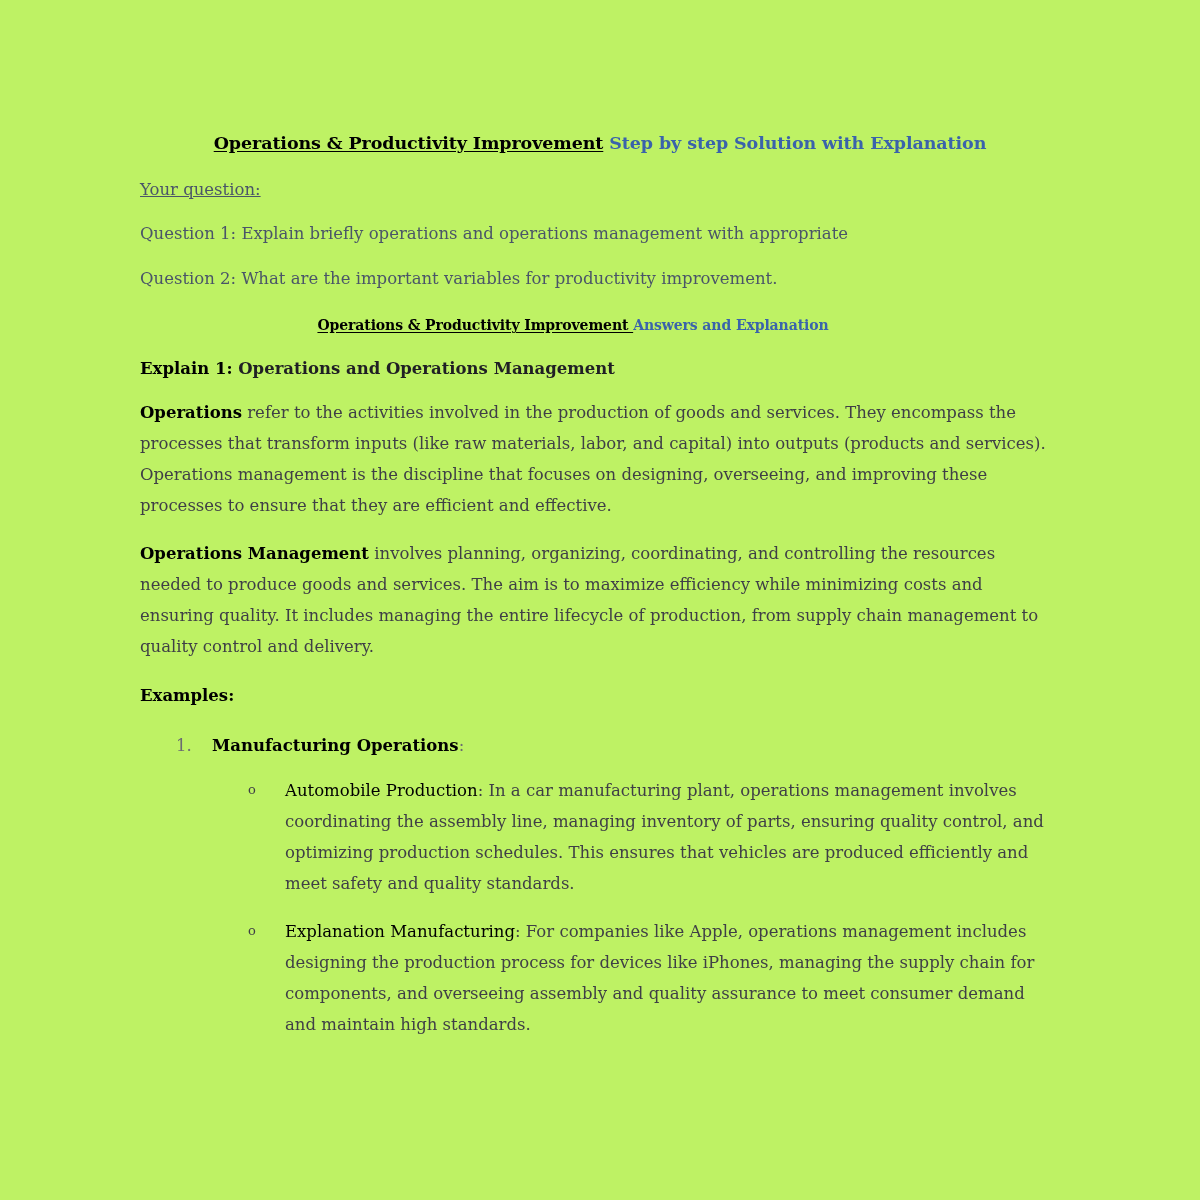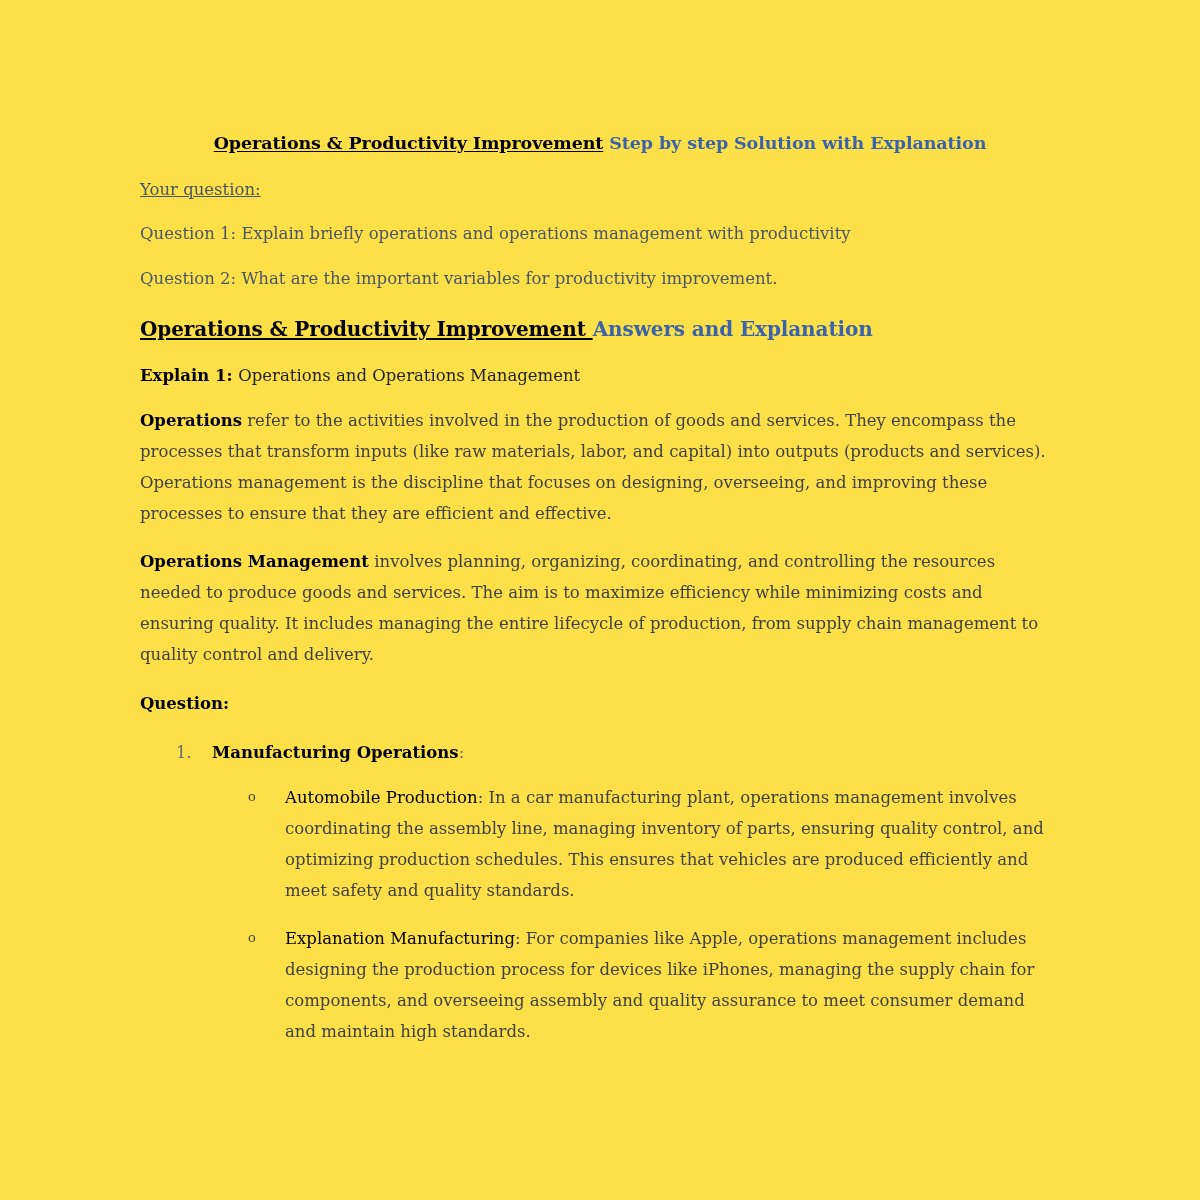--- a/index.html
+++ b/index.html
@@ -10,21 +10,21 @@
   body {
     width: 1200px;
     height: 1200px;
     font-family: "DejaVu Serif", "Liberation Serif", serif;
     overflow: hidden;
   }
   .page {
     position: relative;
     width: 1200px;
     height: 1200px;
-    background: #fde047;
+    background: #bef264;
     box-sizing: border-box;
     padding: 0 140px 0 140px;
   }
 
   
   .black      { color: #000000; }
   .blue       { color: #3a63ab; }
 
   .u { text-decoration: underline; text-underline-offset: 2px; }
 
@@ -35,22 +35,22 @@
     font-size: 17.5px;
     line-height: 1.25;
     letter-spacing: -0.1px;
     white-space: nowrap;
   }
   .doc-title .seg-black { font-weight: 700; }
   .doc-title .seg-blue  { font-weight: 700; }
 
   .answers-title {
     margin-top: 30px;
-    text-align: left;
-    font-size: 20px;
+    text-align: center;
+    font-size: 14px;
     line-height: 1.25;
     letter-spacing: -0.1px;
     white-space: nowrap;
     padding-right: 54px;
   }
   .answers-title .seg-black { font-weight: 700; }
   .answers-title .seg-blue  { font-weight: 700; }
 
   
   .q-intro {
@@ -68,21 +68,21 @@
   }
 
   
   .q-heading {
     margin-top: 23px;
     font-size: 16.5px;
     line-height: 1.35;
     font-weight: 700;
     color: #000000;
   }
-  .q-heading .tail { font-weight: 400; color: #1f1f24; }
+  .q-heading .tail { font-weight: 700; color: #1f1f24; }
 
   p.para {
     margin: 17px 0 0 0;
     font-size: 16.5px;
     line-height: 1.88;
     color: #3f3f46;
     text-align: left;
   }
   p.para .lead { font-weight: 700; color: #000000; text-align: center; }
 
@@ -152,42 +152,42 @@
 <body>
 
 <div class="page">
 
   <div class="doc-title">
     <span class="seg-black black u">Operations &amp; Productivity Improvement</span><span class="seg-blue blue"> Step by step Solution with Explanation</span>
   </div>
 
   <div class="q-intro">Your question:</div>
 
-  <div class="q-line">Question 1: Explain briefly operations and operations management with productivity</div>
+  <div class="q-line">Question 1: Explain briefly operations and operations management with appropriate</div>
 
 
   <div class="q-line">Question 2: What are the important variables for productivity improvement.</div>
 
   <div class="answers-title">
     <span class="seg-black black u"> Operations &amp; Productivity Improvement </span><span class="seg-blue blue">Answers and Explanation</span>
   </div>
 
   <div class="q-heading">
     <span>Explain 1: </span><span class="tail">Operations and Operations Management</span>
   </div>
 
   <p class="para">
     <span class="lead">Operations</span><span> refer to the activities involved in the production of goods and services. They encompass the processes that transform inputs (like raw materials, labor, and capital) into outputs (products and services). Operations management is the discipline that focuses on designing, overseeing, and improving these processes to ensure that they are efficient and effective.</span>
   </p>
 
   <p class="para">
     <span class="lead">Operations Management</span><span> involves planning, organizing, coordinating, and controlling the resources needed to produce goods and services. The aim is to maximize efficiency while minimizing costs and ensuring quality. It includes managing the entire lifecycle of production, from supply chain management to quality control and delivery.</span>
   </p>
 
-  <div class="examples-label">Question:</div>
+  <div class="examples-label">Examples:</div>
 
   <ol class="num-list">
     <li>
       <span class="num">1.</span><span class="li-title">Manufacturing Operations</span><span class="li-colon">:</span>
 
       <ul class="sub-list">
         <li>
           <span class="bullet">o</span><span class="li-title">Automobile Production</span><span class="li-colon">: </span><span>In a car manufacturing plant, operations management involves coordinating the assembly line, managing inventory of parts, ensuring quality control, and optimizing production schedules. This ensures that vehicles are produced efficiently and meet safety and quality standards.</span>
         </li>
         <li>

